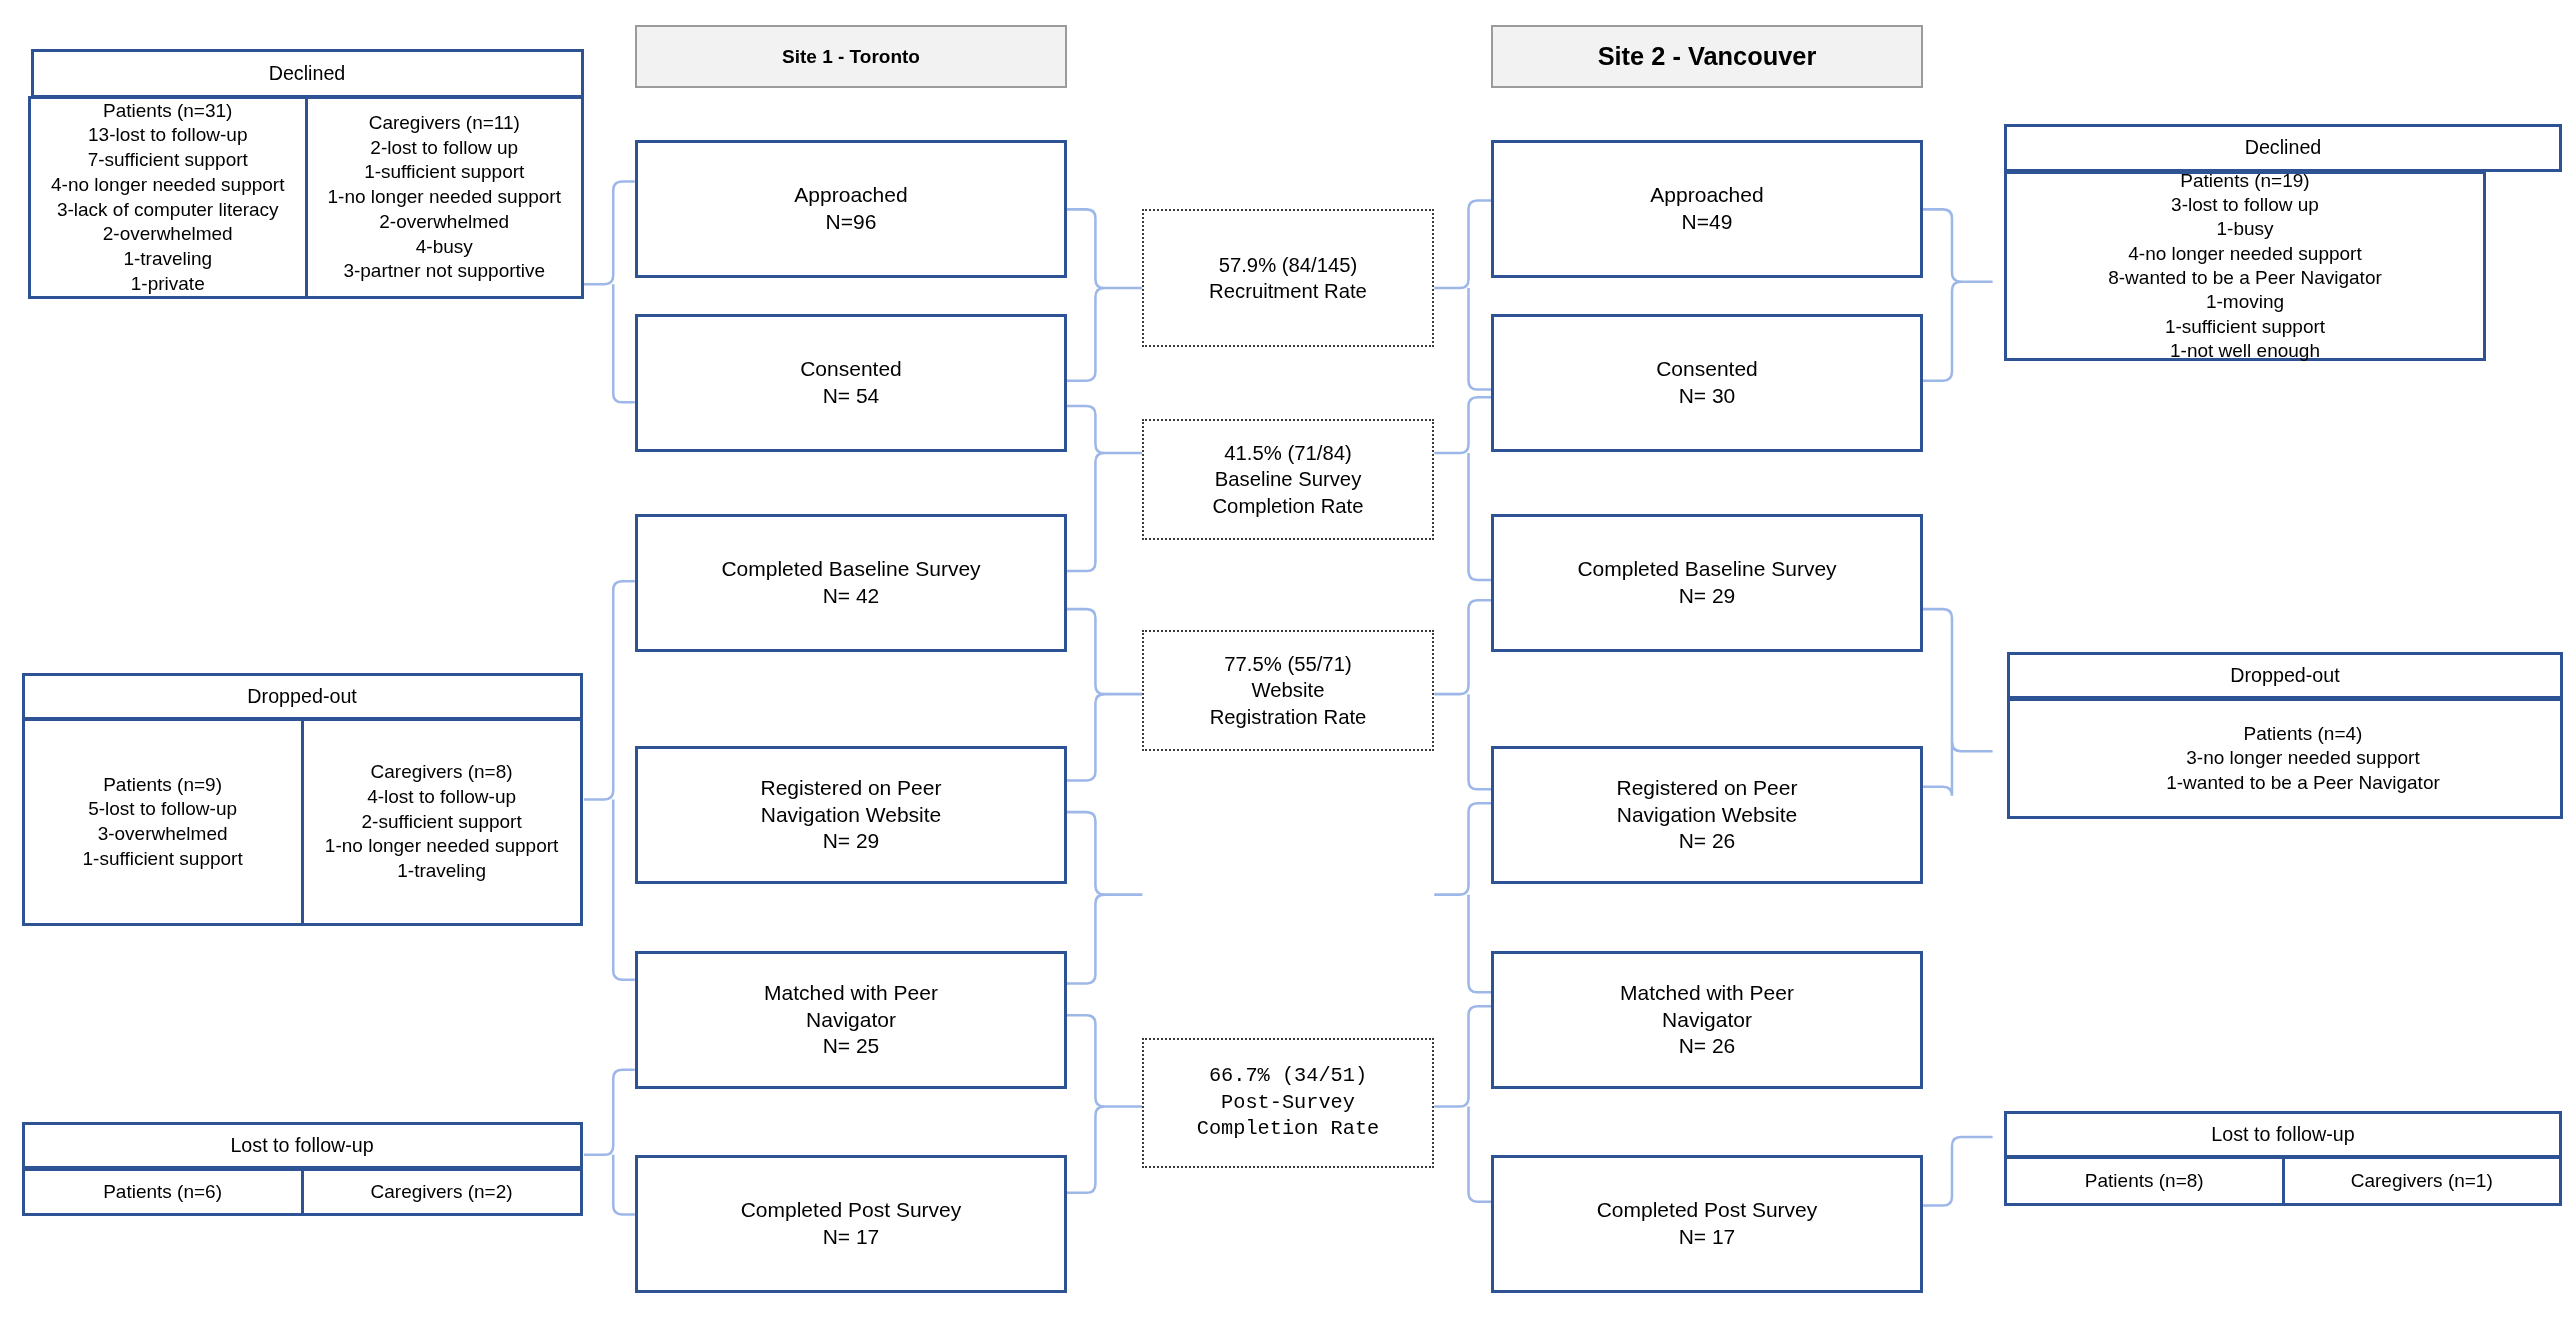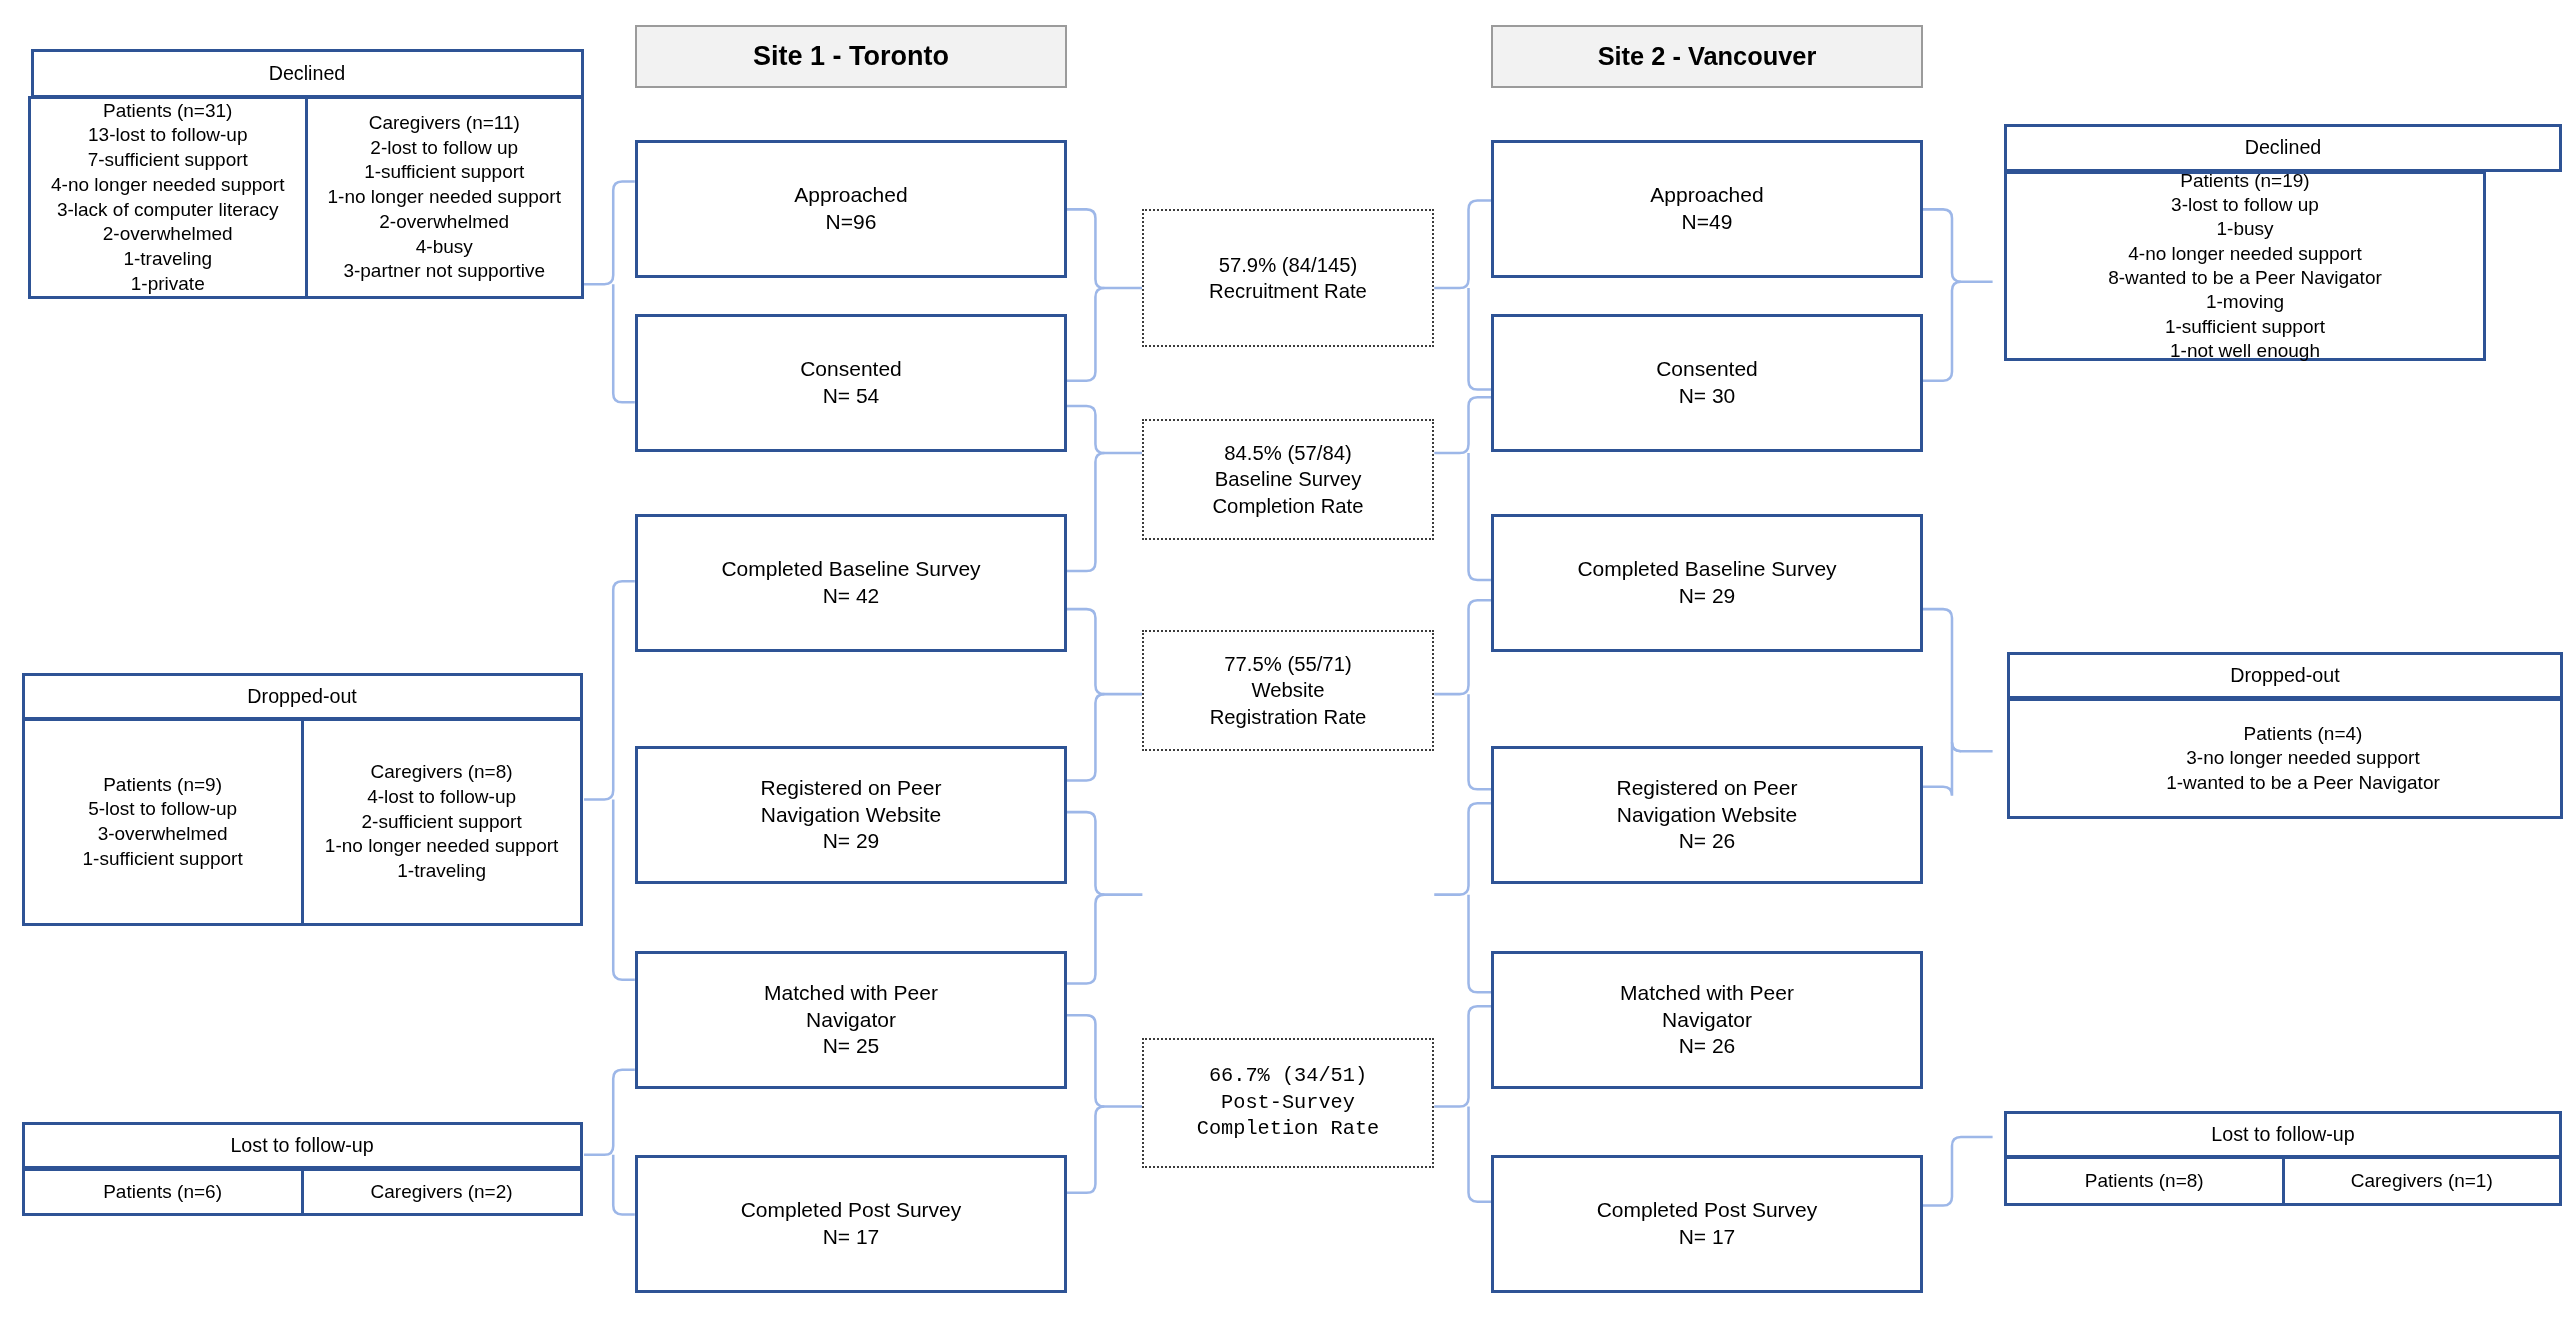--- a/index.html
+++ b/index.html
@@ -115,21 +115,21 @@
   </div>
   <div class="cellwrap" style="left:21.6px;top:1168px;width:561px;height:48px;">
     <div class="cell" style="font-size:19px;">
       <span class="txt">Patients (n=6)</span>
     </div>
     <div class="cell" style="font-size:19px;">
       <span class="txt">Caregivers (n=2)</span>
     </div>
   </div>
 
-  <div class="hdr" style="left:635px;top:25.4px;width:432px;height:63px;font-size:27px;">
+  <div class="hdr" style="left:635px;top:25.4px;width:432px;height:63px;font-size:19px;">
     <span>Site 1 - Toronto</span>
   </div>
 
   <div class="box" style="left:635px;top:140px;width:432px;height:138px;font-size:21px;">
     <span class="txt">Approached
 N=96</span>
   </div>
   <div class="box" style="left:635px;top:314px;width:432px;height:138px;font-size:21px;">
     <span class="txt">Consented
 N= 54</span>
@@ -151,21 +151,21 @@
   <div class="box" style="left:635px;top:1155px;width:432px;height:138px;font-size:21px;">
     <span class="txt">Completed Post Survey
 N= 17</span>
   </div>
 
   <div class="rate" style="left:1142px;top:209px;width:292px;height:138px;font-size:20.3px;">
     <span class="txt">57.9% (84/145)
 Recruitment Rate</span>
   </div>
   <div class="rate" style="left:1142px;top:419px;width:292px;height:121px;font-size:20.3px;">
-    <span class="txt">84.5% (57/84)
+    <span class="txt">41.5% (71/84)
 Baseline Survey
 Completion Rate</span>
   </div>
   <div class="rate" style="left:1142px;top:630px;width:292px;height:121px;font-size:20.3px;">
     <span class="txt">77.5% (55/71)
 Website
 Registration Rate</span>
   </div>
   <div class="rate" style="left:1142px;top:1038px;width:292px;height:130px;font-size:20.3px;font-family:Liberation Mono, monospace;">
     <span class="txt">66.7% (34/51)

